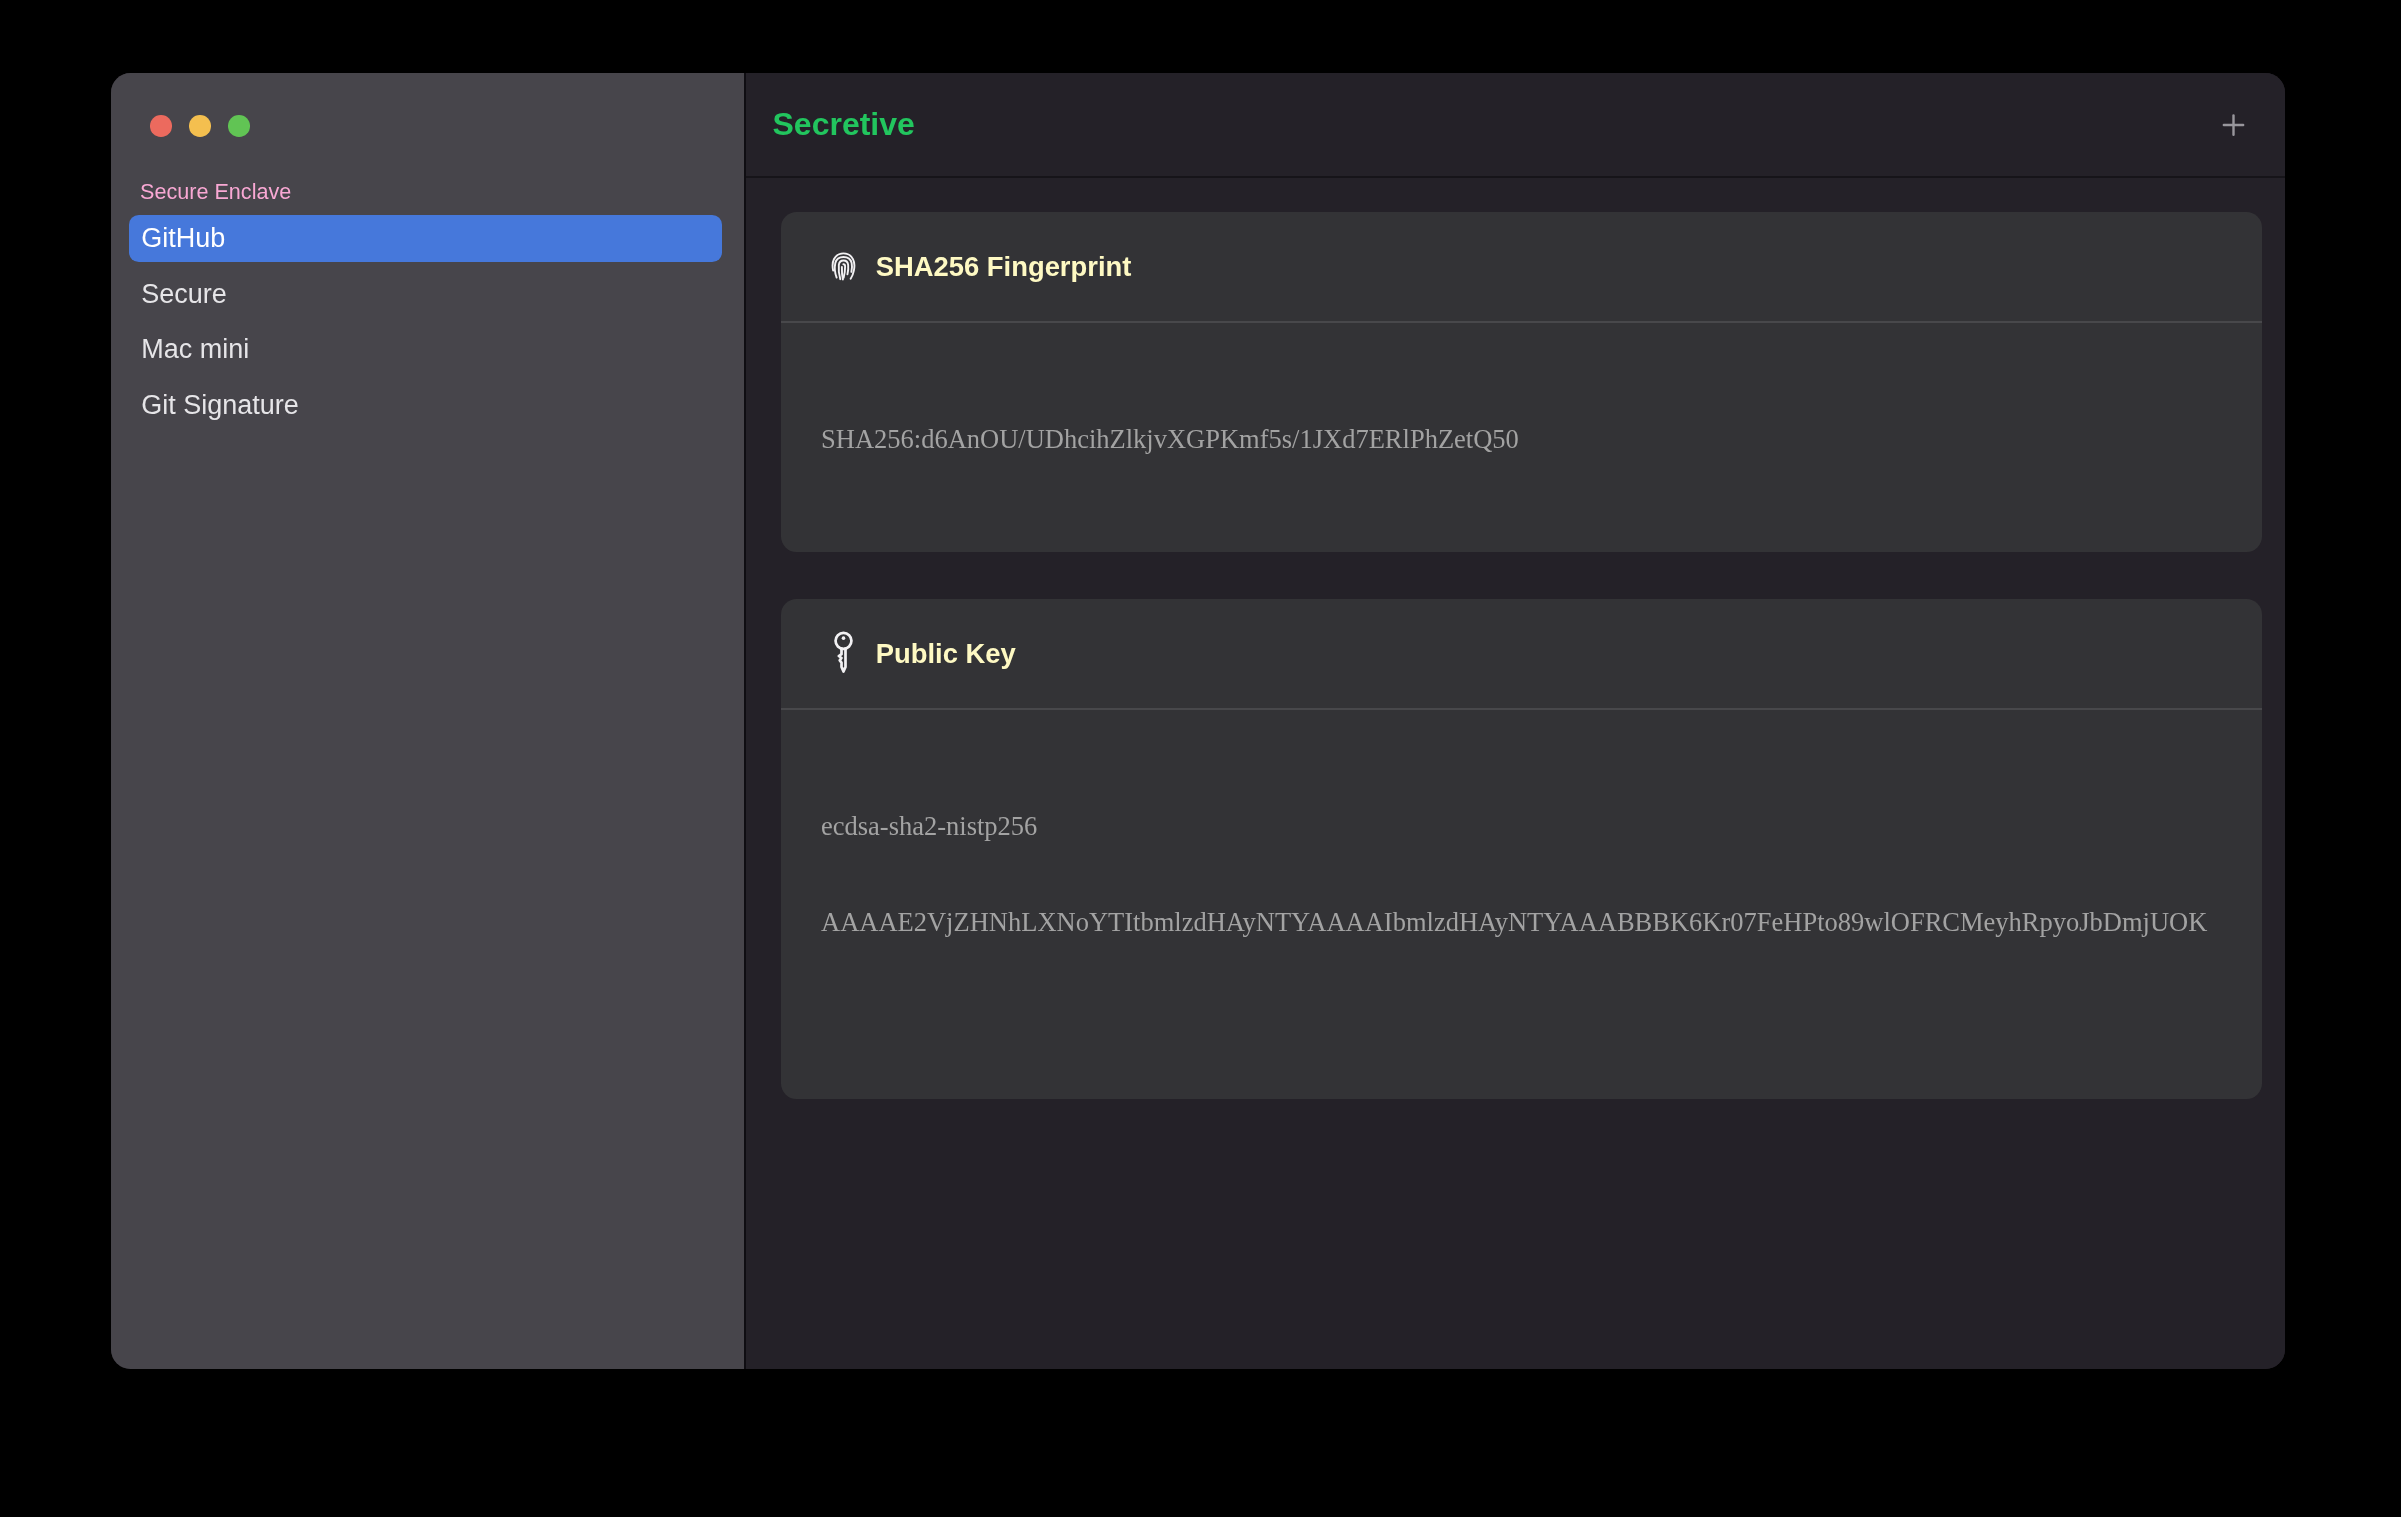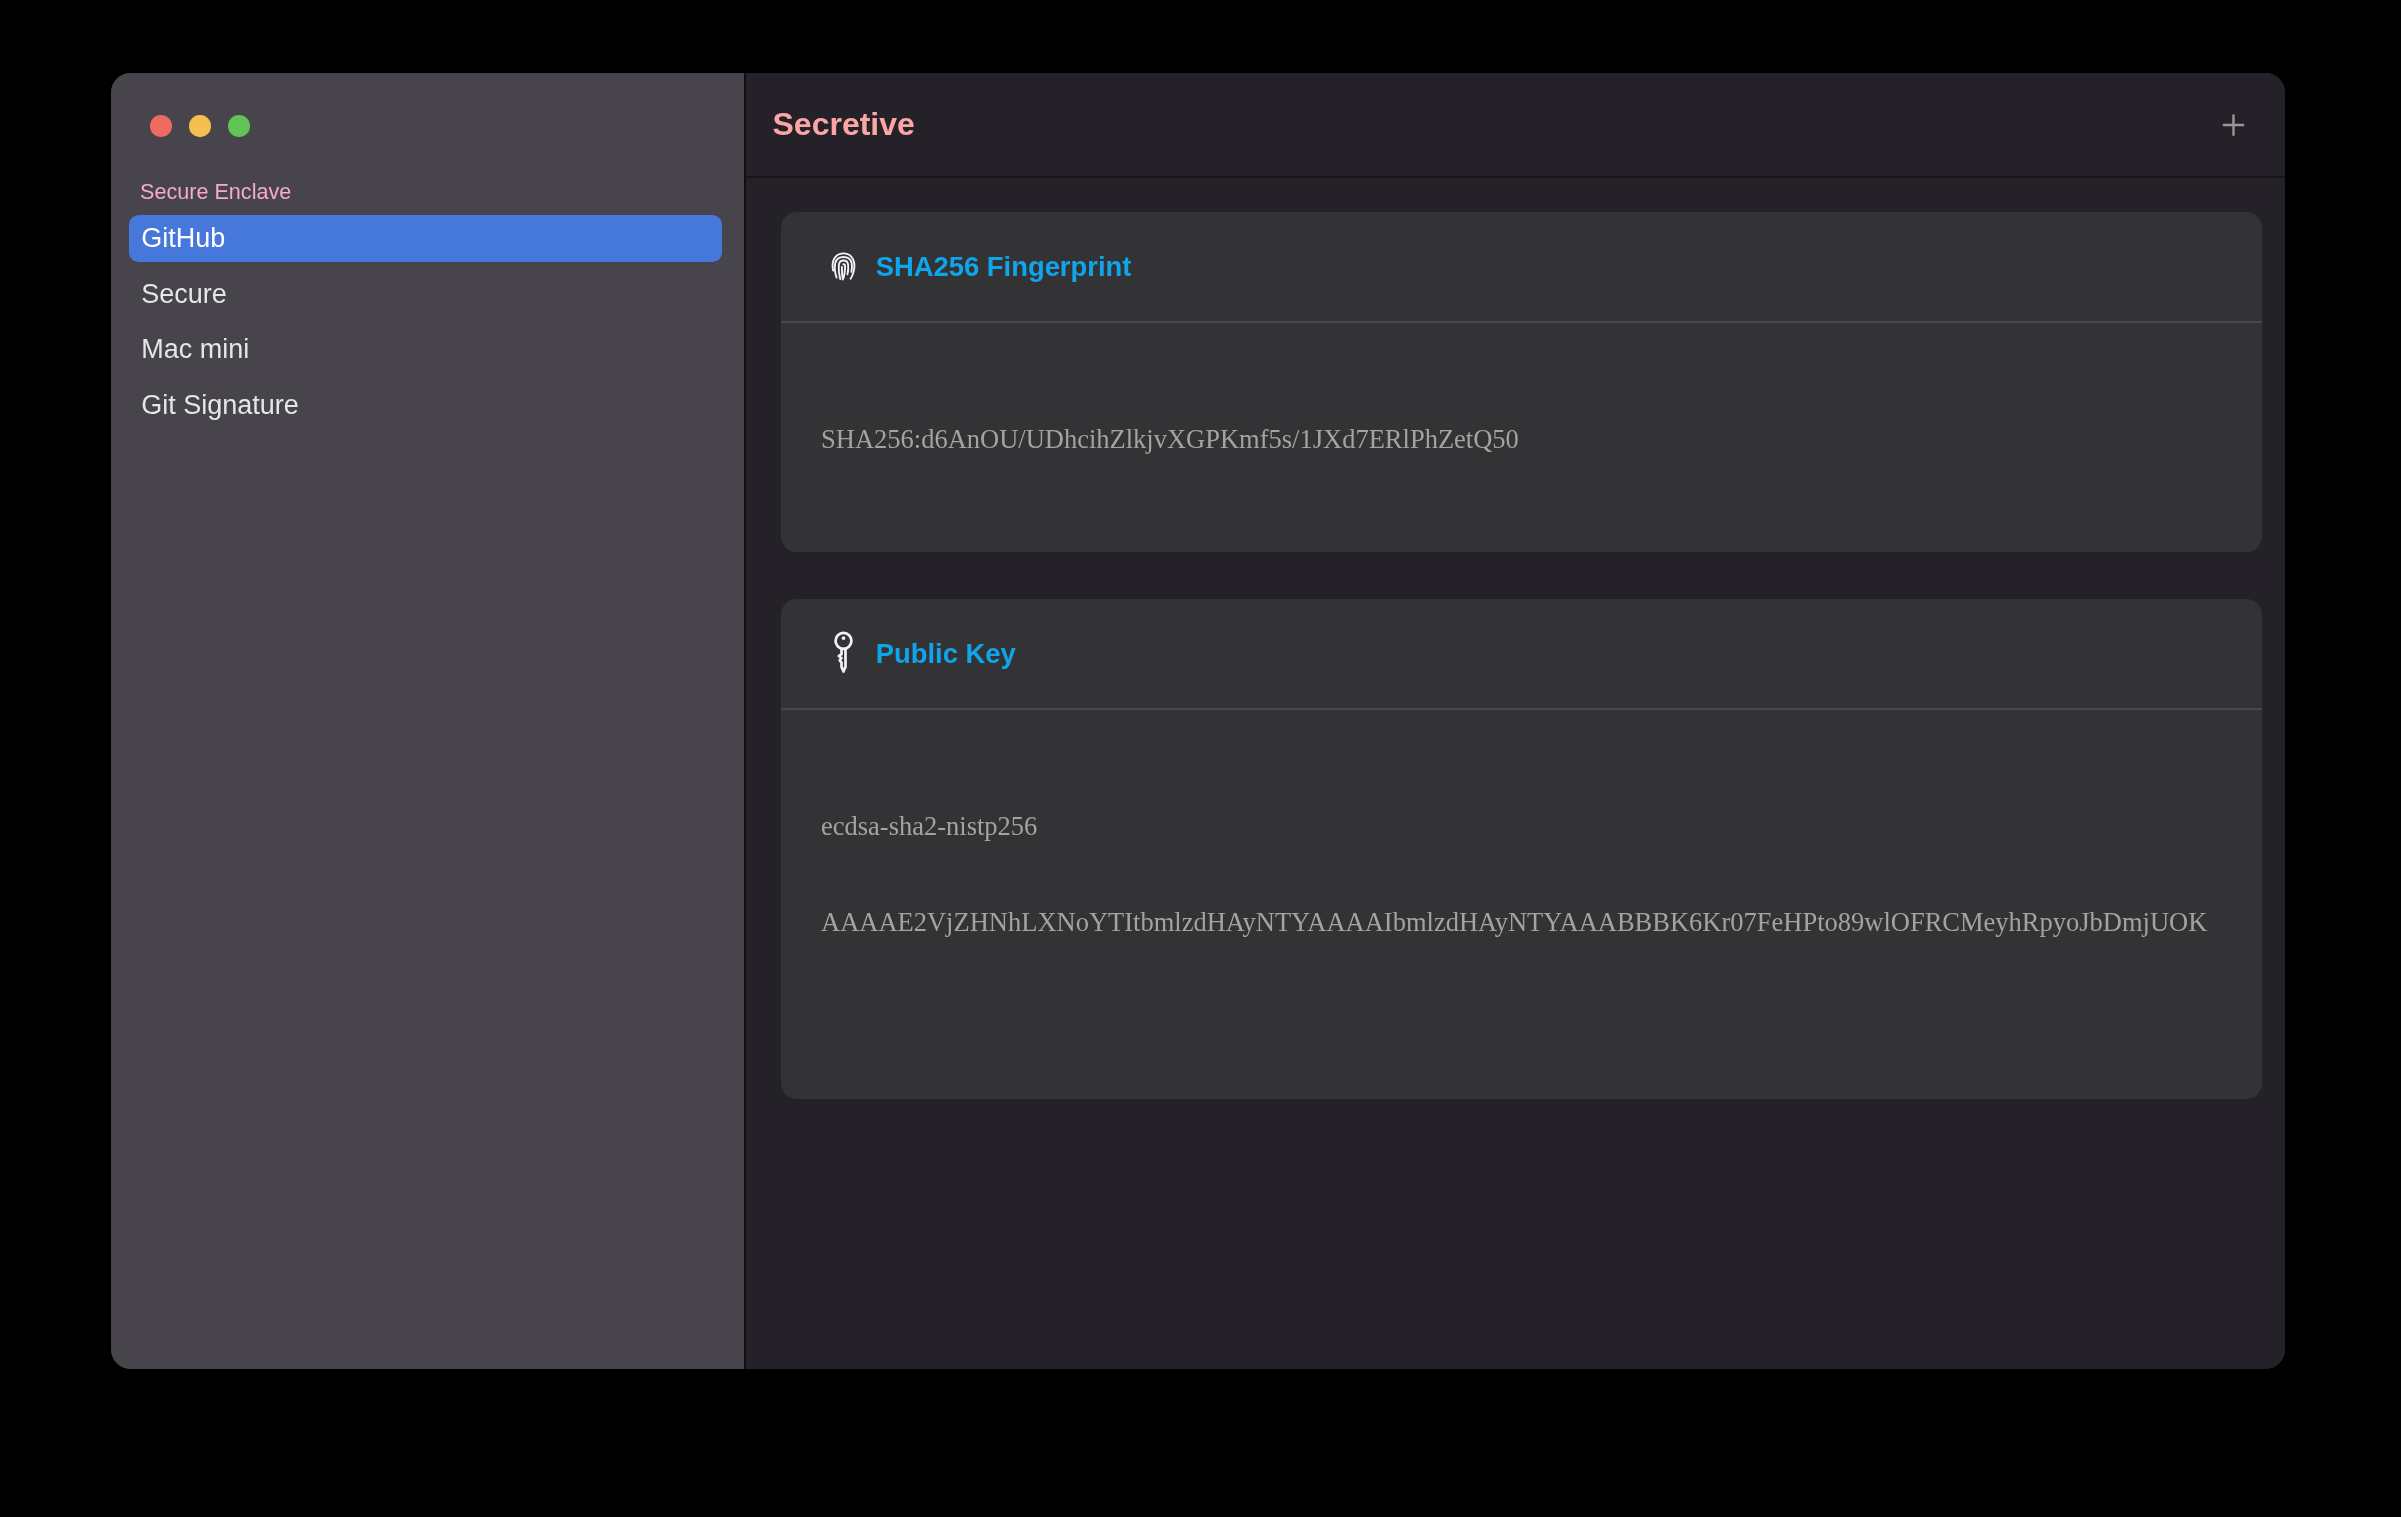--- a/index.html
+++ b/index.html
@@ -17,28 +17,28 @@
   .side-section{margin:106px 0 9.8px 29px;font-size:21.6px;font-weight:400;color:#f9a8d4;}
   .side-list{margin:0 21.6px 0 17.6px;}
   .side-item{height:47px;border-radius:9.8px;display:flex;align-items:center;
              padding-left:12.7px;font-size:27px;color:#e6e5e8;margin-bottom:8.8px;cursor:default;}
   .side-item.selected{background:#4678db;color:#ffffff;}
   .vdivider{width:2px;background:#0f0d12;flex:0 0 auto;}
   
   .content{flex:1;background:#242128;display:flex;flex-direction:column;min-width:0;}
   .titlebar{height:103px;flex:0 0 auto;border-bottom:2px solid #161419;
             display:flex;align-items:center;position:relative;}
-  .app-title{margin-left:26.5px;font-size:32px;font-weight:700;color:#fca5a5;}
+  .app-title{margin-left:26.5px;font-size:32px;font-weight:700;color:#22c55e;}
   .add-btn{position:absolute;right:35px;top:50%;transform:translateY(-50%);
            width:33px;height:33px;display:flex;align-items:center;justify-content:center;cursor:default;}
   .cards{padding:34px 23.5px 0 35px;display:flex;flex-direction:column;gap:47px;}
   .card{background:#333336;border-radius:15.7px;overflow:hidden;}
   .card-header{height:109px;display:flex;align-items:center;gap:12.7px;
                padding-left:43px;border-bottom:2px solid #48484b;}
-  .card-title{font-size:27.4px;font-weight:700;color:#0ea5e9;}
+  .card-title{font-size:27.4px;font-weight:700;color:#fef9c3;}
   .card-icon{width:39px;height:47px;display:flex;align-items:center;justify-content:center;flex:0 0 auto;}
   .card-body{padding:36px 23.5px 33px 40px;font-family:Liberation Serif, serif;
              font-size:26.5px;line-height:32px;color:#a3a3a3;white-space:pre;overflow:hidden;}
   svg{display:block;}
 </style>
 </head>
 <body>
 
 <div class="stage">
   <div class="window">

